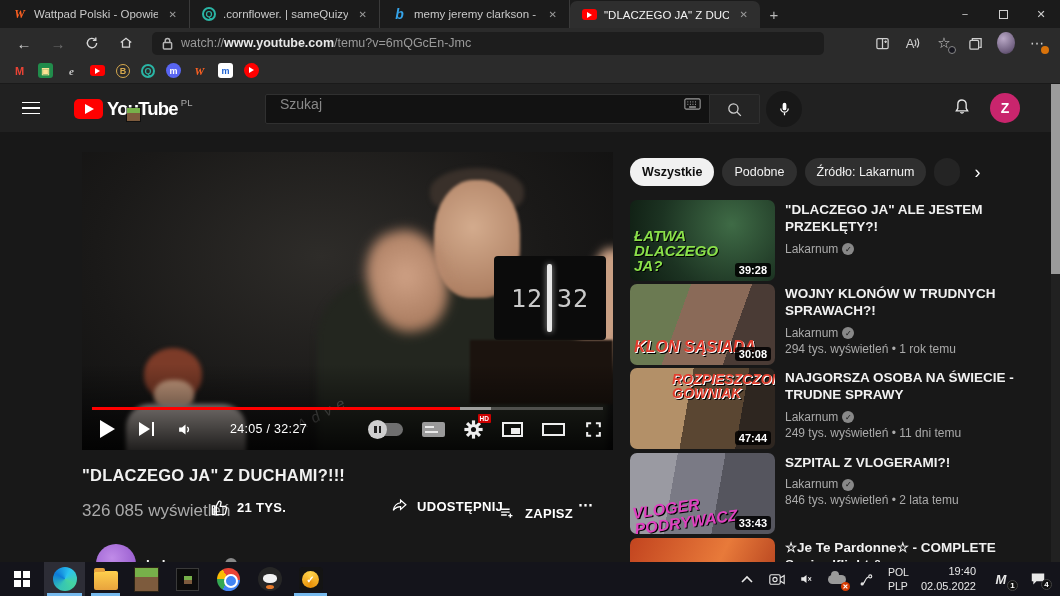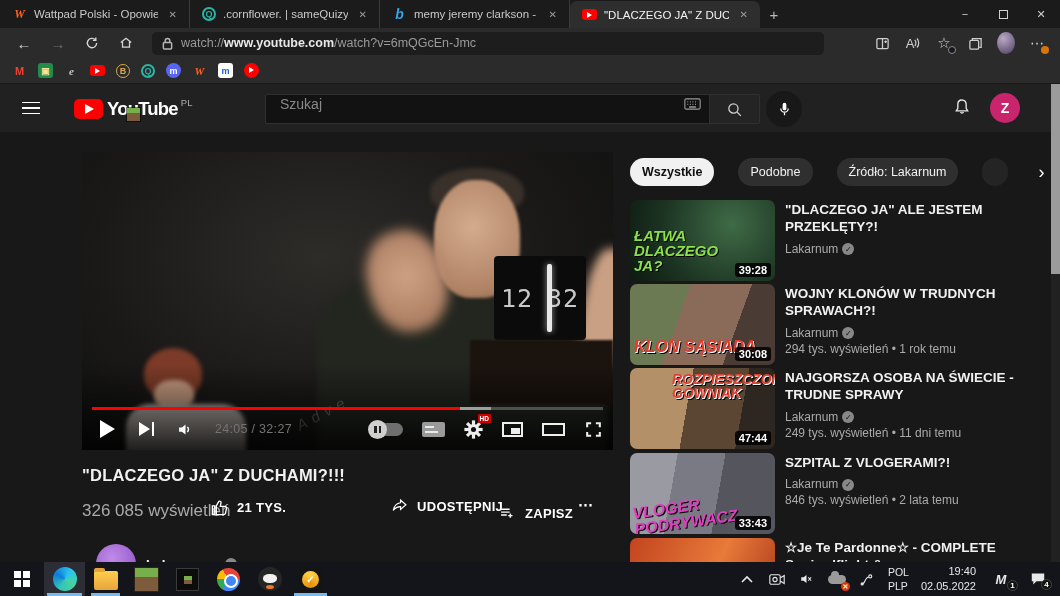--- a/index.html
+++ b/index.html
@@ -81,36 +81,36 @@
 .scene{position:absolute;inset:0;background:radial-gradient(ellipse at 45% 35%,#2e2c29 0%,#1a1918 55%,#0e0e0e 100%)}
 .blob{position:absolute;border-radius:50%}
 .torso{left:235px;top:128px;width:290px;height:240px;background:#23261f;border-radius:60px 60px 0 0;filter:blur(3px)}
 .face{left:352px;top:28px;width:86px;height:118px;background:radial-gradient(circle at 45% 40%,#d3ab8d,#b08265 75%,#8c6248);border-radius:46% 46% 42% 42%;filter:blur(1.5px)}
 .hairtop{left:348px;top:16px;width:94px;height:46px;background:#39302a;border-radius:50% 50% 40% 40%;filter:blur(2px)}
 .hand{left:286px;top:78px;width:78px;height:102px;background:radial-gradient(circle at 50% 45%,#cfa185,#a87a5e 80%);border-radius:45%;filter:blur(6px);transform:rotate(-15deg)}
 .armR{left:500px;top:96px;width:42px;height:130px;background:#caa084;border-radius:40%;filter:blur(5px);transform:rotate(10deg)}
 .sidehair{left:62px;top:196px;width:58px;height:52px;background:#7c3b28;border-radius:50% 50% 45% 45%;filter:blur(2px)}
 .sideface{left:72px;top:228px;width:40px;height:30px;background:#c59a7e;border-radius:45%;filter:blur(2px)}
 .sidebody{left:44px;top:252px;width:120px;height:60px;background:#b3abA6;background:#b3aba6;border-radius:24px 24px 0 0;filter:blur(2px)}
-.clockpanel{left:412px;top:104px;width:92px;height:84px;background:#0b0b0b;border-radius:4px;filter:none;display:flex;align-items:center;justify-content:center;gap:14px}
+.clockpanel{left:412px;top:104px;width:112px;height:84px;background:#0b0b0b;border-radius:4px;filter:none;display:flex;align-items:center;justify-content:center;gap:14px}
 .clockdigit{color:#c9c9c9;font-size:25px;font-family:"DejaVu Sans Mono",monospace;letter-spacing:1px}
 .clockhinge{position:absolute;left:53px;top:8px;width:5px;height:68px;background:#e8e8e8;border-radius:2px;box-shadow:0 0 6px rgba(255,255,255,.6)}
 .dresser{position:absolute;left:388px;top:188px;width:143px;height:64px;background:#1b130e;filter:blur(1px)}
 .shirt-text{position:absolute;left:212px;top:252px;color:rgba(220,220,220,.35);font-size:15px;letter-spacing:6px;transform:rotate(-28deg);font-style:italic}
 .ctrl-shade{position:absolute;left:0;bottom:0;width:100%;height:86px;background:linear-gradient(transparent,rgba(0,0,0,.82))}
 .progress{position:absolute;left:10px;right:10px;bottom:40px;height:3.5px;background:rgba(255,255,255,.25)}
 .prog-buffer{position:absolute;left:0;top:0;height:100%;background:rgba(255,255,255,.45);width:78%}
 .prog-played{position:absolute;left:0;top:0;height:100%;background:#f00;width:72%}
 .controls{position:absolute;left:10px;right:10px;bottom:6px;height:30px;display:flex;align-items:center;color:#fff}
 .play-tri{width:0;height:0;border-left:15px solid #fff;border-top:9px solid transparent;border-bottom:9px solid transparent;margin-left:8px}
 .next-ic{display:flex;align-items:center;margin-left:24px}
 .next-tri{width:0;height:0;border-left:11px solid #fff;border-top:7px solid transparent;border-bottom:7px solid transparent}
 .next-bar{width:2.5px;height:14px;background:#fff;margin-left:1.5px}
 .volwrap{margin-left:22px;display:flex;align-items:center}
-.timetext{margin-left:20px;font-size:12.5px;color:#737373;letter-spacing:.3px}
+.timetext{margin-left:35px;font-size:12.5px;color:#ffffff;letter-spacing:.3px}
 .ctrl-right{margin-left:auto;display:flex;align-items:center;gap:19px}
 .autoplay{width:33px;height:13px;background:#6f6f6f;border-radius:8px;position:relative}
 .autoplay .knob{position:absolute;left:-2px;top:-3px;width:19px;height:19px;border-radius:50%;background:#cfcfcf;display:flex;align-items:center;justify-content:center;gap:2px}
 .autoplay .knob i{width:2.5px;height:7px;background:#222;display:block}
 .ccbox{width:23px;height:15px;background:#9a9a9a;border-radius:2px;position:relative}
 .ccbox i{position:absolute;height:2px;background:#e8e8e8}
 .gearwrap{position:relative}
 .hdbadge{position:absolute;right:-8px;top:-6px;background:#c00;color:#fff;font-size:6.5px;font-weight:bold;padding:1px 2px;border-radius:1px}
 .minip{width:21px;height:15px;border:2px solid #eee;position:relative}
 .minip i{position:absolute;right:1px;bottom:1px;width:9px;height:6px;background:#eee}
@@ -127,21 +127,21 @@
 .a-share{left:100px;top:12px}
 .a-save{left:208px;top:19px}
 .a-more{left:288px;top:10px;font-size:15px;color:#fff;letter-spacing:2px}
 .chrow{position:absolute;left:96px;top:544px;display:flex;align-items:center;gap:10px}
 .chavatar{width:40px;height:40px;border-radius:50%;background:radial-gradient(circle at 40% 35%,#c08be8,#9a5fd0 70%,#7a3fb0)}
 .chname{font-size:13.5px;font-weight:bold;color:#f1f1f1}
 .check{display:inline-flex;align-items:center;justify-content:center;width:12px;height:12px;border-radius:50%;background:#888;color:#111;font-size:8px;margin-left:4px;vertical-align:1px}
 
 
 .sidebar{position:absolute;left:630px;top:152px;width:421px;height:410px}
-.chips{position:absolute;left:0;top:6px;display:flex;gap:24px;align-items:center}
+.chips{position:absolute;left:0;top:6px;display:flex;gap:8px;align-items:center}
 .chip{height:28px;padding:0 12px;border-radius:14px;background:#2f2f2f;color:#f1f1f1;font-size:12.5px;display:flex;align-items:center;white-space:nowrap}
 .chip-active{background:#f1f1f1;color:#0f0f0f;font-weight:bold}
 .chip-stub{width:26px;padding:0;background:#242424}
 .chips-chev{color:#fff;font-size:18px;margin-left:6px}
 .sug{position:absolute;left:0;display:flex;gap:10px;width:421px;height:81px}
 .thumb{position:relative;width:145px;height:81px;border-radius:7px;overflow:hidden;flex:none}
 .dur{position:absolute;right:4px;bottom:4px;background:rgba(0,0,0,.85);color:#fff;font-size:11px;font-weight:bold;padding:1px 4px;border-radius:3px}
 .tlabel{position:absolute;font-weight:bold;font-style:italic;line-height:1;text-transform:uppercase}
 .t1{background:radial-gradient(circle at 70% 30%,#3f6b46,#1c3322 60%,#0d1a10)}
 .t1 .tlabel{left:4px;bottom:8px;color:#8ae04a;font-size:15px;text-shadow:1px 1px 0 #000;width:110px}
@@ -239,21 +239,21 @@
     <span class="navic">
       <svg width="14" height="14" viewBox="0 0 24 24" fill="none" stroke="#d6d6d6" stroke-width="2.2">
           <path d="M3 11 12 4l9 7M6 10v9h12v-9"></path>
         </svg>
     </span>
     <div class="addr">
       <svg width="11" height="13" viewBox="0 0 12 14" fill="none" stroke="#b5b5b5" stroke-width="1.6">
           <rect x="1.5" y="6" width="9" height="7" rx="1"></rect>
           <path d="M3.5 6V4a2.5 2.5 0 0 1 5 0v2"></path>
         </svg>
-      <span><span>watch://</span><b>www.youtube.com</b><span>/watch?v=6mQGcEn-Jmc</span></span>
+      <span><span>watch://</span><b>www.youtube.com</b><span>/temu?v=6mQGcEn-Jmc</span></span>
     </div>
     <div class="tbright">
       <span class="tbic">
         <svg width="15" height="15" viewBox="0 0 24 24" fill="none" stroke="#cfcfcf" stroke-width="2">
             <rect x="3" y="4" width="18" height="16" rx="2"></rect>
             <path d="M12 4v16M15 9h4M17 7v4"></path>
           </svg>
       </span>
       <span class="tbic">
         <span style="font-size:13px">A</span>

